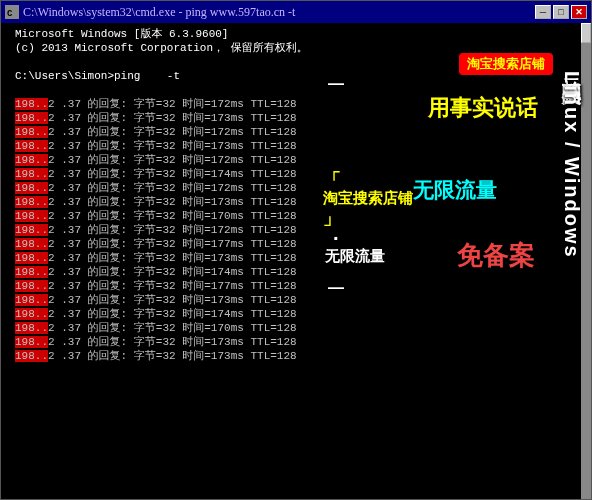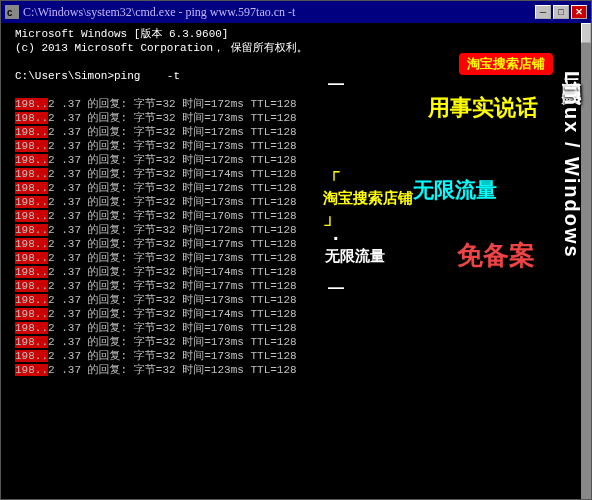--- a/index.html
+++ b/index.html
@@ -181,21 +181,20 @@
     <div class="cmd-line"><span style="background:#cc0000;color:#c0c0c0;">198.</span><span style="background:#cc0000;color:#c0c0c0;">.</span>2&nbsp;.37 的回复: 字节=32 时间=172ms TTL=128</div>
     <div class="cmd-line"><span style="background:#cc0000;color:#c0c0c0;">198.</span><span style="background:#cc0000;color:#c0c0c0;">.</span>2&nbsp;.37 的回复: 字节=32 时间=177ms TTL=128</div>
     <div class="cmd-line"><span style="background:#cc0000;color:#c0c0c0;">198.</span><span style="background:#cc0000;color:#c0c0c0;">.</span>2&nbsp;.37 的回复: 字节=32 时间=173ms TTL=128</div>
     <div class="cmd-line"><span style="background:#cc0000;color:#c0c0c0;">198.</span><span style="background:#cc0000;color:#c0c0c0;">.</span>2&nbsp;.37 的回复: 字节=32 时间=174ms TTL=128</div>
     <div class="cmd-line"><span style="background:#cc0000;color:#c0c0c0;">198.</span><span style="background:#cc0000;color:#c0c0c0;">.</span>2&nbsp;.37 的回复: 字节=32 时间=177ms TTL=128</div>
     <div class="cmd-line"><span style="background:#cc0000;color:#c0c0c0;">198.</span><span style="background:#cc0000;color:#c0c0c0;">.</span>2&nbsp;.37 的回复: 字节=32 时间=173ms TTL=128</div>
     <div class="cmd-line"><span style="background:#cc0000;color:#c0c0c0;">198.</span><span style="background:#cc0000;color:#c0c0c0;">.</span>2&nbsp;.37 的回复: 字节=32 时间=174ms TTL=128</div>
     <div class="cmd-line"><span style="background:#cc0000;color:#c0c0c0;">198.</span><span style="background:#cc0000;color:#c0c0c0;">.</span>2&nbsp;.37 的回复: 字节=32 时间=170ms TTL=128</div>
     <div class="cmd-line"><span style="background:#cc0000;color:#c0c0c0;">198.</span><span style="background:#cc0000;color:#c0c0c0;">.</span>2&nbsp;.37 的回复: 字节=32 时间=173ms TTL=128</div>
     <div class="cmd-line"><span style="background:#cc0000;color:#c0c0c0;">198.</span><span style="background:#cc0000;color:#c0c0c0;">.</span>2&nbsp;.37 的回复: 字节=32 时间=173ms TTL=128</div>
-    <div class="cmd-line"><span style="background:#cc0000;color:#c0c0c0;">198.</span><span style="background:#cc0000;color:#c0c0c0;">.</span>2&nbsp;.37 的回复: 字节=32 时间=123ms TTL=128</div>
 
     <div class="scrollbar">
       <div class="scrollbar-thumb"></div>
     </div>
 
     <div class="overlay-container">
 
       <div class="badge-red" style="position:absolute;top:0;right:30px;">淘宝搜索店铺</div>
 
 

